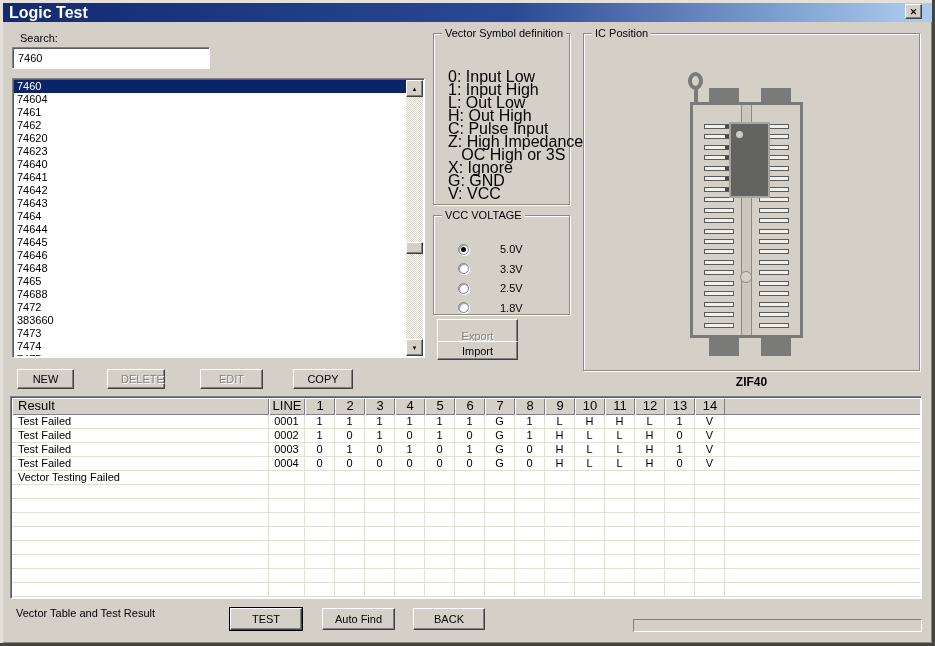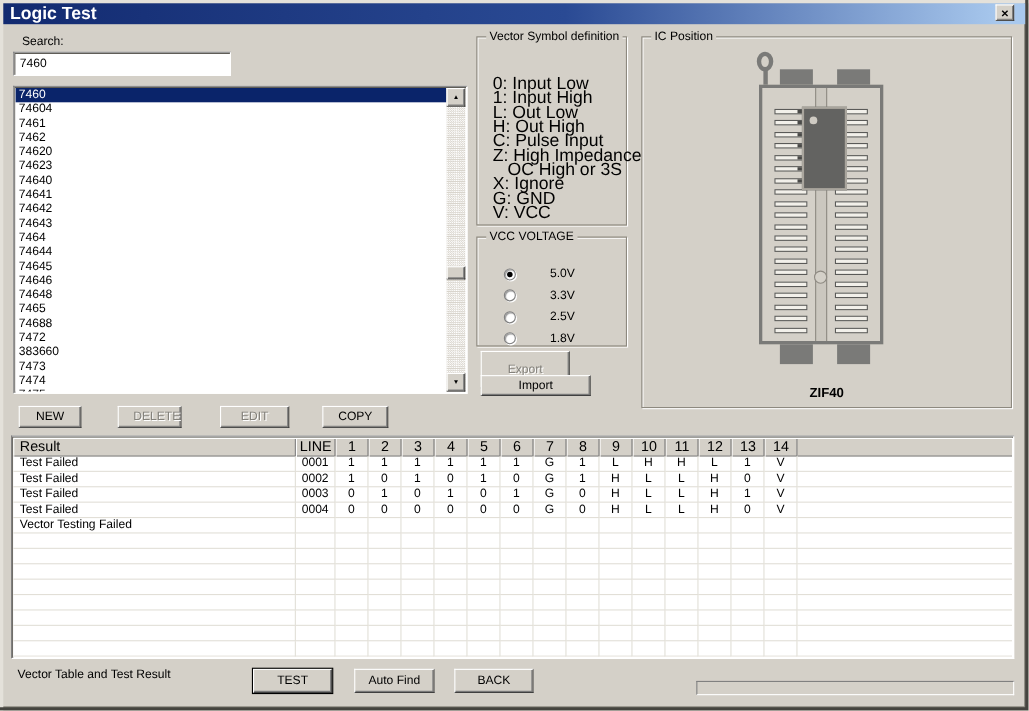--- a/index.html
+++ b/index.html
@@ -56,21 +56,21 @@
   .vs-line { font-size:16px; line-height:13px; white-space:pre; color:#000; }
 
   .vcc-option { position:absolute; left:24px; height:14px; display:flex; align-items:center; }
   .radio { width:11px; height:11px; border-radius:50%; background:#fff;
     border:1px solid #808080; box-shadow: inset 1px 1px 1px #9a9a9a, 1px 1px 0 #fff; position:relative; }
   .radio.checked::after { content:""; position:absolute; left:2px; top:2px; width:5px; height:5px;
     border-radius:50%; background:#000; }
   .vcc-option .opt-label { font-size:11px; margin-left:6px;padding-left:25px; }
 
   
-  .zif { position:absolute; }
+  .zif { position:absolute;margin-top:25px; }
   .zif .lever-ring { position:absolute; left:104px; top:13px; width:15px; height:18px;
     border:4px solid #7a7a78; border-radius:50%; }
   .zif .lever-stem { position:absolute; left:110px; top:30px; width:4px; height:14px; background:#7a7a78; }
   .zif .tab { position:absolute; width:30px; background:#7a7a78; }
   .zif .tab.tl { left:125px; top:29px; height:15px; }
   .zif .tab.tr { left:177px; top:29px; height:15px; }
   .zif .tab.bl { left:125px; top:279px; height:18px; }
   .zif .tab.br { left:177px; top:279px; height:18px; }
   .zif .body { position:absolute; left:106px; top:43px; width:113px; height:236px;
     border:3px solid #7a7a78; background:#d4d0c8; }
@@ -196,21 +196,21 @@
           <span class="opt-label">2.5V</span>
         </div>
         <div class="vcc-option" style="top: 84.5px;">
           <span class="radio"></span>
           <span class="opt-label">1.8V</span>
         </div>
       </div>
   </div>
 
   <button class="btn disabled" style="left:437px; top:319px; width:81px; height:34px;">Export</button>
-  <button class="btn" style="left:437px; top:341px; width:100px; height:19px;">Import</button>
+  <button class="btn" style="left:437px; top:341px; width:81px; height:19px;">Import</button>
 
   <div class="groupbox" style="left:583px; top:33px; width:337px; height:338px;">
     <span class="legend">IC Position</span>
     <div class="zif" style="inset:0;">
       <div class="lever-ring"></div>
       <div class="lever-stem"></div>
       <div class="tab tl"></div>
       <div class="tab tr"></div>
       <div class="body">
         <div class="channel"></div>

